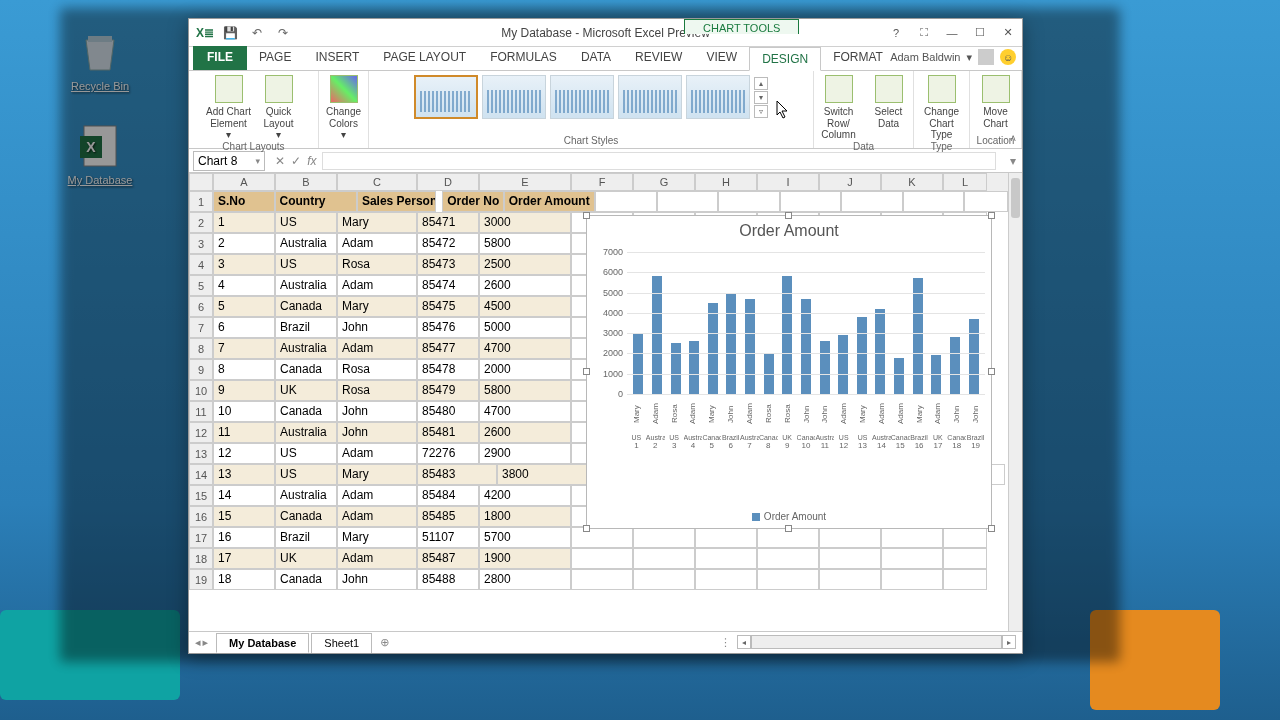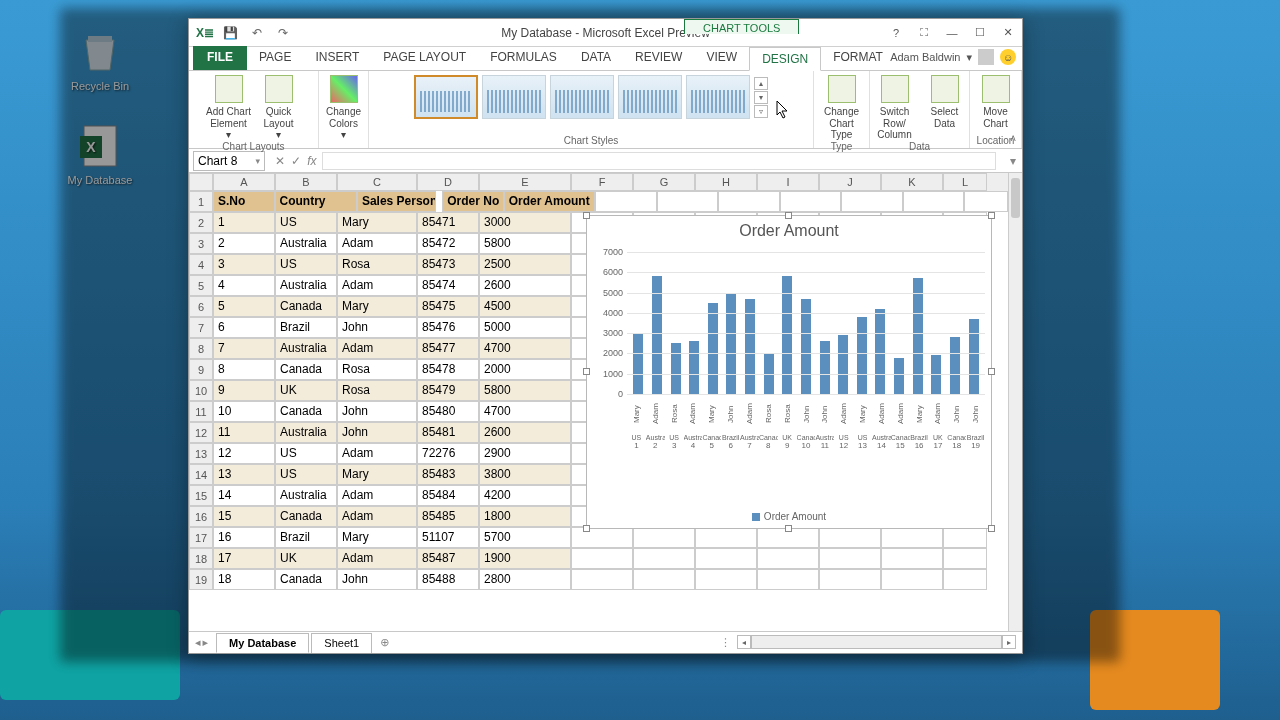--- a/index.html
+++ b/index.html
@@ -1,18 +1,18 @@
 <!DOCTYPE html>
 <html><head>
 <meta charset="utf-8">
 <style>
 * { margin: 0; padding: 0; box-sizing: border-box; font-family: "Segoe UI", Tahoma, sans-serif; }
 body { width: 1280px; height: 720px; background: linear-gradient(180deg, #3a9bd4 0%, #2b7fb8 70%, #1e5f8e 100%); position: relative; overflow: hidden; }
 .desktop { position: absolute; inset: 0; }
-.desktop-icon { position: absolute; width: 80px; text-align: center; color: #fff; font-size: 11px; text-shadow: 1px 1px 2px rgba(0,0,0,0.7); cursor: pointer; }
+.desktop-icon { position: absolute; width: 80px; text-align: center; color: #fff; font-size: 11px; text-shadow: 1px 1px 2px rgba(0,0,0,0.7); cursor: pointer; text-decoration: underline; }
 .desktop-icon .ico { width: 48px; height: 48px; margin: 0 auto 4px; display: block; }
 .bg-shape { position: absolute; }
 .bg-teal { left: 0; bottom: 20px; width: 180px; height: 90px; background: #0fa3a3; border-radius: 6px; }
 .bg-orange { right: 60px; bottom: 10px; width: 130px; height: 100px; background: #e58a1f; border-radius: 6px; }
 .win-shadow { position: absolute; left: 60px; top: 8px; width: 1060px; height: 654px; background: #000; filter: blur(6px); opacity: .4; border-radius: 4px; }
 .excel-window { position: absolute; left: 188px; top: 18px; width: 835px; height: 636px; background: #fff; border: 1px solid #999; display: flex; flex-direction: column; box-shadow: 0 4px 18px rgba(0,0,0,.35); }
 .titlebar { height: 28px; background: #fff; display: flex; align-items: center; font-size: 12px; color: #444; border-bottom: 1px solid #d0d0d0; position: relative; }
 .titlebar .qat { display: flex; align-items: center; gap: 6px; padding-left: 6px; }
 .qat-btn { width: 20px; height: 20px; display: flex; align-items: center; justify-content: center; color: #666; font-size: 12px; }
 .titlebar .title { position: absolute; left: 50%; transform: translateX(-50%); }
@@ -182,39 +182,39 @@
         <div class="style-thumb"></div>
         <div class="style-thumb"></div>
         <div class="gall-nav">
             <span>▴</span>
             <span>▾</span>
             <span>▿</span>
           </div>
       </div>
       <div class="glabel">Chart Styles</div>
     </div>
-    <div class="rgroup" style="width:56px;">
-      <div class="bigbtn">
-          <div class="bicon"></div>
-          <span>Change Chart Type</span>
-        </div>
-      <div class="glabel">Type</div>
-    </div>
     <div class="rgroup" style="width:100px;">
       <div style="display:flex;gap:2px;">
         <div class="bigbtn">
             <div class="bicon"></div>
             <span>Switch Row/ Column</span>
           </div>
         <div class="bigbtn">
             <div class="bicon"></div>
             <span>Select Data</span>
           </div>
       </div>
       <div class="glabel">Data</div>
+    </div>
+    <div class="rgroup" style="width:56px;">
+      <div class="bigbtn">
+          <div class="bicon"></div>
+          <span>Change Chart Type</span>
+        </div>
+      <div class="glabel">Type</div>
     </div>
     <div class="rgroup" style="width:52px;">
       <div class="bigbtn">
           <div class="bicon"></div>
           <span>Move Chart</span>
         </div>
       <div class="glabel">Location</div>
     </div>
     <span class="collapse-rib">˄</span>
   </div>
@@ -450,21 +450,21 @@
           <div class="cell" style="width: 62px;"></div>
           <div class="cell" style="width: 62px;"></div>
           <div class="cell" style="width: 62px;"></div>
           <div class="cell" style="width: 62px;"></div>
           <div class="cell" style="width: 44px;"></div>
         </div>
         <div class="row">
           <div class="cell alt" style="width: 62px;">13</div>
           <div class="cell alt" style="width: 62px;">US</div>
           <div class="cell alt" style="width: 80px;">Mary</div>
-          <div class="cell alt" style="width: 62px;">85483</div>
+          <div class="cell alt" style="width: 80px;">85483</div>
           <div class="cell alt" style="width: 92px;">3800</div>
           <div class="cell" style="width: 62px;"></div>
           <div class="cell" style="width: 62px;"></div>
           <div class="cell" style="width: 62px;"></div>
           <div class="cell" style="width: 62px;"></div>
           <div class="cell" style="width: 62px;"></div>
           <div class="cell" style="width: 62px;"></div>
           <div class="cell" style="width: 44px;"></div>
         </div>
         <div class="row">

